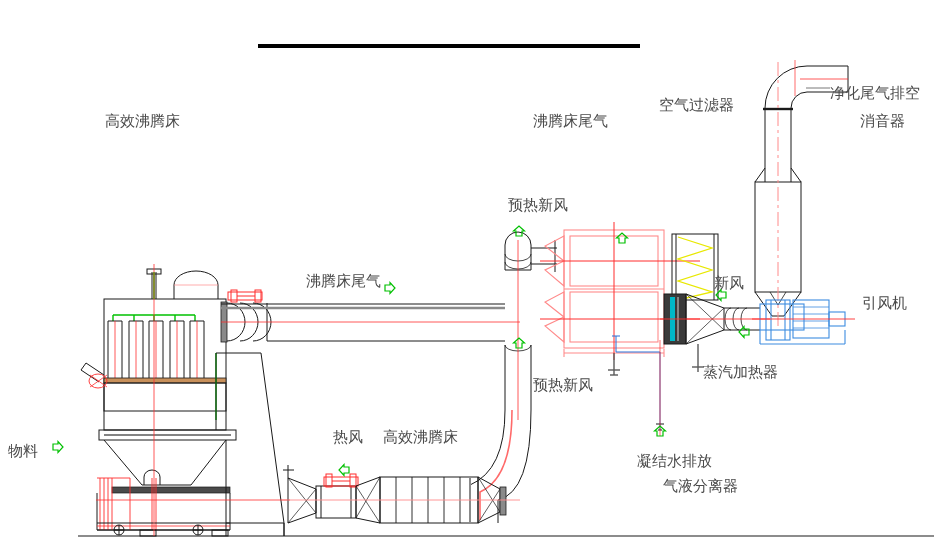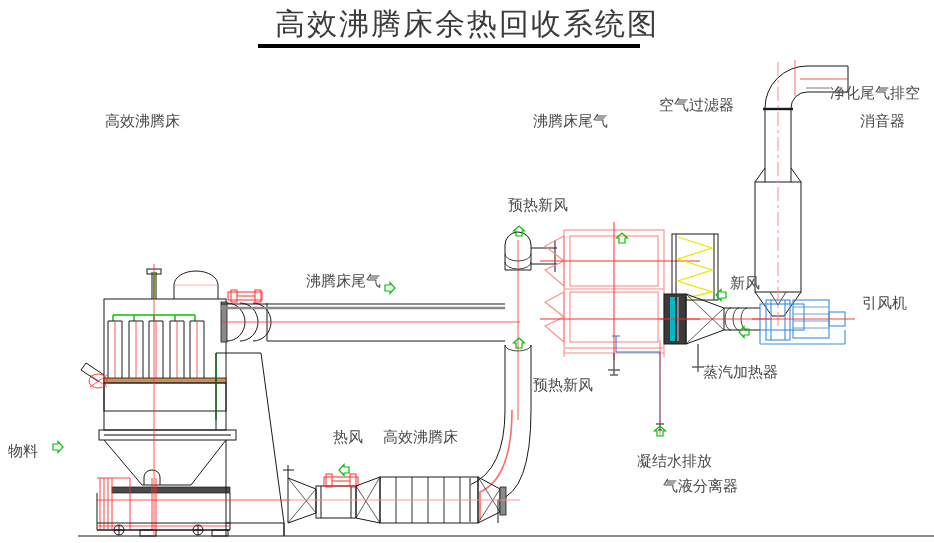--- a/index.html
+++ b/index.html
@@ -12,21 +12,20 @@
   .title{position:absolute;left:0;top:4px;width:934px;text-align:center;
          font-size:30px;color:#3c3c3c;letter-spacing:2px;
          font-family:"DejaVu Serif","Liberation Serif",serif;}
   .titlebar{position:absolute;left:258px;top:44px;width:382px;height:4px;background:#000;}
 </style>
 </head>
 <body>
 
 <div id="stage">
 
-  <div class="title">高效沸腾床余热回收系统图</div>
   <div class="titlebar"></div>
 
   <svg id="dwg" viewBox="0 0 934 543" xmlns="http://www.w3.org/2000/svg">
     <defs>
       <g id="greenArrow">
         <path d="M -4 -3 L 1 -3 L 1 -5.5 L 6 0 L 1 5.5 L 1 3 L -4 3 Z" fill="none" stroke="#00c000" stroke-width="1.2"></path>
       </g>
     </defs>
 
     <g fill="none" stroke="#1a1a1a" stroke-width="1" stroke-linejoin="miter">
@@ -343,21 +342,21 @@
     </g>
   </svg>
 
   <div class="lbl" style="left:105px;top:112px">高效沸腾床</div>
   <div class="lbl" style="left:533px;top:112px">沸腾床尾气</div>
   <div class="lbl" style="left:659px;top:96px">空气过滤器</div>
   <div class="lbl" style="left:830px;top:84px">净化尾气排空</div>
   <div class="lbl" style="left:860px;top:112px">消音器</div>
   <div class="lbl" style="left:508px;top:196px">预热新风</div>
   <div class="lbl" style="left:306px;top:272px">沸腾床尾气</div>
-  <div class="lbl" style="left:730px;top:274px">新风</div>
+  <div class="lbl" style="left:714px;top:274px">新风</div>
   <div class="lbl" style="left:862px;top:294px">引风机</div>
   <div class="lbl" style="left:703px;top:363px">蒸汽加热器</div>
   <div class="lbl" style="left:533px;top:376px">预热新风</div>
   <div class="lbl" style="left:333px;top:428px">热风</div>
   <div class="lbl" style="left:383px;top:428px">高效沸腾床</div>
   <div class="lbl" style="left:637px;top:452px">凝结水排放</div>
   <div class="lbl" style="left:663px;top:477px">气液分离器</div>
   <div class="lbl" style="left:8px;top:442px">物料</div>
 
 </div>

